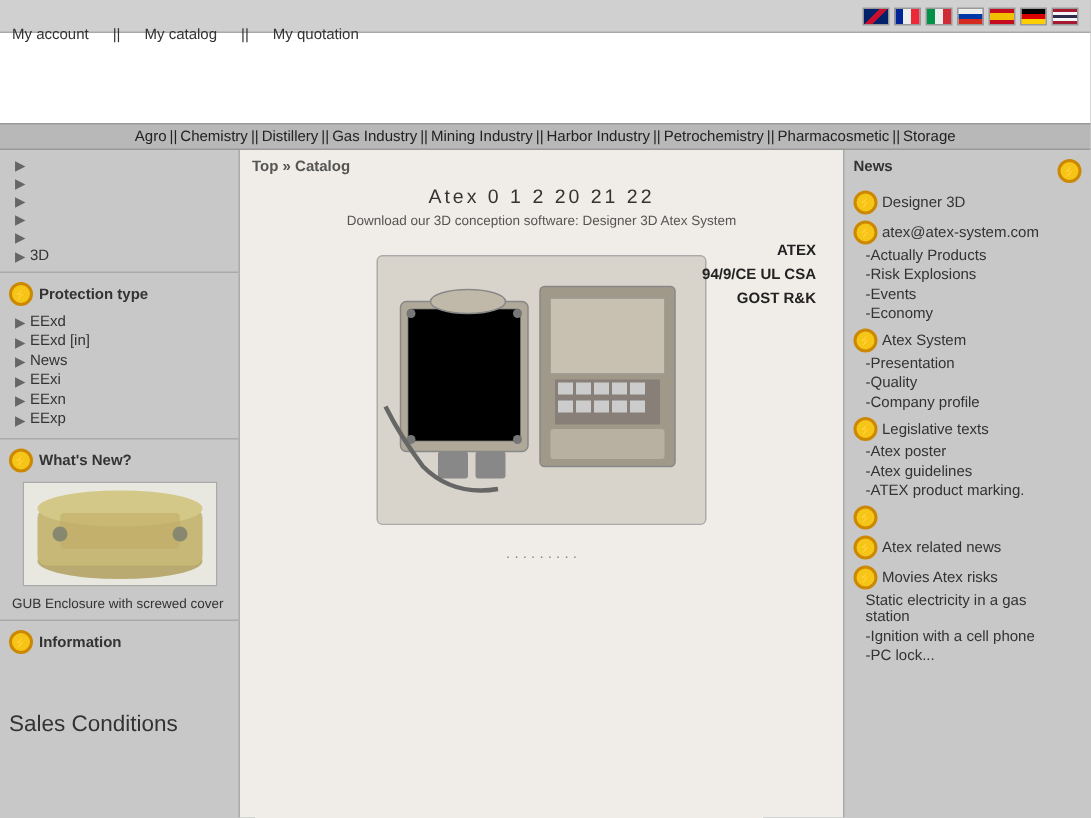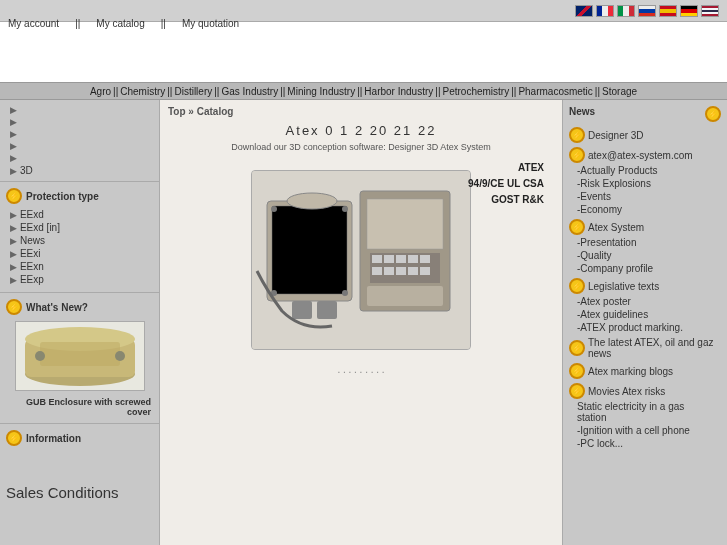--- a/index.html
+++ b/index.html
@@ -115,21 +115,21 @@
       width: 130px;
       height: 70px;
       background: #e8e8e0;
       border: 1px solid #aaa;
       margin: 4px auto;
       display: flex;
       align-items: center;
       justify-content: center;
       overflow: hidden;
     }
-    #whats-new-caption { font-size: 9px; text-align: right; color: #333; padding: 2px; font-weight: bold; }
+    #whats-new-caption { font-size: 9px; text-align: left; color: #333; padding: 2px; }
 
     
     #info-section {
       padding: 4px 6px;
     }
     .info-item { font-size: 15px; color: #333; cursor: pointer; margin-top: 36px; }
 
     
     #center-content {
       flex: 1;
@@ -444,25 +444,24 @@
         <div class="right-sub-item">-Company profile</div>
         <div class="right-section-title">
           <div class="atex-icon">⚡</div>
           <span>Legislative texts</span>
         </div>
         <div class="right-sub-item">-Atex poster</div>
         <div class="right-sub-item">-Atex guidelines</div>
         <div class="right-sub-item">-ATEX product marking.</div>
         <div class="right-section-title">
           <div class="atex-icon">⚡</div>
-          <span>The latest ATEX, oil and gaz news</span>
-        </div>
-        <div class="right-section-title">
-          <div class="atex-icon">⚡</div>
-          <span>Atex marking blogs</span>
+        </div>
+        <div class="right-section-title">
+          <div class="atex-icon">⚡</div>
+          <span>Atex related news</span>
         </div>
         <div class="right-section-title">
           <div class="atex-icon">⚡</div>
           <span>Movies Atex risks</span>
         </div>
         <div class="right-sub-item">Static electricity in a gas station</div>
         <div class="right-sub-item">-Ignition with a cell phone</div>
         <div class="right-sub-item">-PC lock...</div>
       </div>
   </div>

